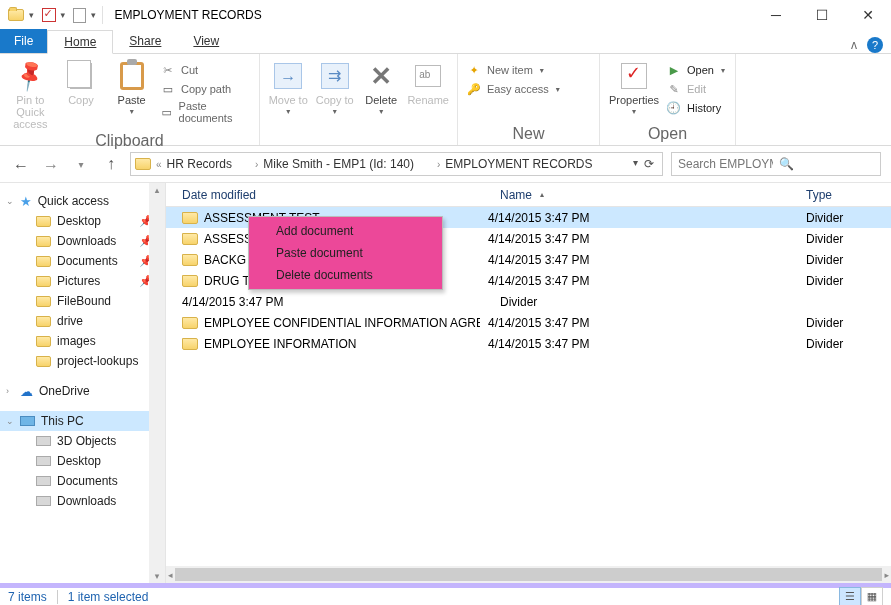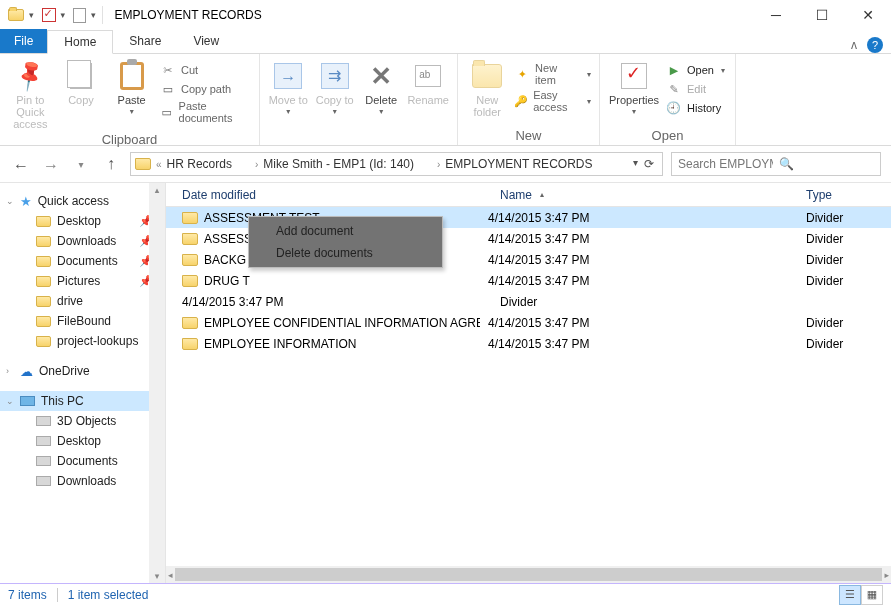--- a/index.html
+++ b/index.html
@@ -15,30 +15,30 @@
 .titlebar .caret { font-size: 9px; color: #555; margin-left: 3px; }
 .titlebar .win-controls { margin-left: auto; display: flex; }
 .titlebar .win-controls div { width: 46px; height: 30px; display: flex; align-items: center; justify-content: center; font-size: 14px; color:#333;}
 .check-ico { width:14px; height:14px; border:1px solid #c33; position:relative; display:inline-block;}
 .check-ico::after { content:"✓"; color:#c33; font-size:11px; position:absolute; top:-2px; left:1px;}
 .doc-ico { width:13px; height:15px; background:#fff; border:1px solid #999; display:inline-block;}
 
 
 .tabstrip { height: 24px; display: flex; align-items: flex-end; background: #fff; border-bottom: 1px solid #dadada; }
 .tabstrip .file-tab { background:#1979ca; color:#fff; padding: 4px 14px; font-size:12px; height: 24px; display:flex; align-items:center;}
-.tabstrip .tab { padding: 4px 16px; font-size:12px; color:#333; height:24px; display:flex; align-items:center; }
+.tabstrip .tab { padding: 4px 16px; font-size:12px; color:#333; height:24px; display:flex; align-items:center;text-decoration:underline; }
 .tabstrip .tab.active { border:1px solid #dadada; border-bottom:1px solid #fff; margin-bottom:-1px; background:#fff;}
 .tabstrip .right { margin-left:auto; padding-right:8px; display:flex; gap:10px; align-items:center; color:#666;}
 .help-ico { width:16px; height:16px; border-radius:50%; background:#1979ca; color:#fff; font-size:11px; display:flex; align-items:center; justify-content:center;}
 
 
 .ribbon { height: 92px; border-bottom: 1px solid #dadada; display:flex; background:#fff;}
 .ribbon-group { border-right:1px solid #e5e5e5; padding: 4px 8px 2px 8px; display:flex; flex-direction:column; }
 .ribbon-group .group-body { flex:1; display:flex; align-items:flex-start; gap:6px; }
-.ribbon-group .group-label { text-align:center; font-size:13px; color:#666; padding-top:2px;}
+.ribbon-group .group-label { text-align:center; font-size:16px; color:#666; padding-top:2px;}
 .big-btn { display:flex; flex-direction:column; align-items:center; justify-content:flex-start; width:52px; gap:2px; padding-top:2px; color:#444; font-size:11px; text-align:center; line-height:1.1;}
 .big-btn.disabled { color:#bbb; }
 .big-btn .ico { width:32px; height:32px; display:flex; align-items:center; justify-content:center;}
 .tiny-caret { font-size:8px; color:#666; }
 .small-col { display:flex; flex-direction:column; gap:3px; font-size:11px; color:#666; }
 .small-col.enabled { color:#222; }
 .small-row { display:flex; align-items:center; gap:5px; }
 .ico16 { width:16px; height:16px; display:inline-flex; align-items:center; justify-content:center;}
 
 
@@ -102,25 +102,25 @@
 .file-row .c { padding:0 8px; overflow:hidden; white-space:nowrap; text-overflow:ellipsis;}
 .file-row .c.name { width:306px; display:flex; align-items:center; gap:6px;}
 .file-row .c.date { width:318px;}
 .file-row .c.type { flex:1;}
 .file-row .fico { width:16px; height:12px; background: linear-gradient(#ffe9a6,#f7d36b); border:1px solid #d8b24a; border-radius:0 2px 2px 2px; flex-shrink:0;}
 
 .hscroll { height:17px; background:#f0f0f0; display:flex; align-items:center; justify-content:space-between; font-size:9px; color:#888; padding:0 2px;}
 .hscroll .thumb { flex:1; height:13px; background:#cdcdcd; margin:0 2px;}
 
 
-.ctx-menu { position:absolute; left:248px; top:216px; width:195px; background:#737373; border:1px solid #bcbcbc; box-shadow:2px 3px 4px rgba(0,0,0,.2); padding:3px; z-index:50;}
+.ctx-menu { position:absolute; left:248px; top:216px; width:195px; background:#ec4899; border:1px solid #bcbcbc; box-shadow:2px 3px 4px rgba(0,0,0,.2); padding:3px; z-index:50;}
 .ctx-menu .item { padding:4px 10px 4px 24px; font-size:12px; color:#222;}
 
 
-.statusbar { height:22px; border-top:1px solid #c4b5fd; display:flex; align-items:center; font-size:12px; padding:0 8px; color:#1e63b0;}
+.statusbar { height:22px; border-top:5px solid #c4b5fd; display:flex; align-items:center; font-size:12px; padding:0 8px; color:#1e63b0;}
 .statusbar .sb-sep { width:1px; height:14px; background:#ccc; margin:0 10px;}
 .statusbar .views { margin-left:auto; display:flex; gap:0;}
 .statusbar .views div { width:22px; height:20px; border:1px solid #d0d0d0; display:flex; align-items:center; justify-content:center; font-size:11px; color:#555;}
 .statusbar .views div.active { background:#cde6ff; border-color:#8ab8e0;}
 </style>
 </head>
 <body>
 
 <div class="titlebar">
   <div class="qat">
@@ -220,26 +220,20 @@
         <div class="ico">
             <span class="rename-ico"></span>
           </div>
         <span>Rename</span>
       </div>
     </div>
   </div>
 
   <div class="ribbon-group" style="width:142px">
     <div class="group-body">
-      <div class="big-btn disabled">
-        <div class="ico">
-            <span class="newfolder-ico"></span>
-          </div>
-        <span>New folder</span>
-      </div>
       <div class="small-col" style="padding-top:4px">
         <div class="small-row">
             <span class="ico16 spark"></span>
             <span>New item</span>
             <span class="tiny-caret" style="margin-left:2px">▾</span>
           </div>
         <div class="small-row">
             <span class="ico16">🔑</span>
             <span>Easy access</span>
             <span class="tiny-caret" style="margin-left:2px">▾</span>
@@ -332,25 +326,29 @@
           <span>Documents</span>
           <span class="pin-s">📌</span>
         </div>
         <div class="tree-item depth1">
           <span class="ico-folder"></span>
           <span>Pictures</span>
           <span class="pin-s">📌</span>
         </div>
         <div class="tree-item depth1">
           <span class="ico-folder"></span>
+          <span>FileBound</span>
+        </div>
+        <div class="tree-item depth1">
+          <span class="ico-folder"></span>
           <span>drive</span>
         </div>
         <div class="tree-item depth1">
           <span class="ico-folder"></span>
-          <span>FileBound</span>
+          <span>images</span>
         </div>
         <div class="tree-item depth1">
           <span class="ico-folder"></span>
           <span>project-lookups</span>
         </div>
       </div>
     <div style="height:10px"></div>
     <div class="tree-item">
         <span class="caret-tree">›</span>
         <span class="ico-cloud">☁</span>
@@ -450,20 +448,21 @@
     <div class="hscroll">
         <span>◂</span>
         <div class="thumb"></div>
         <span>▸</span>
       </div>
   </div>
 </div>
 
 <div class="ctx-menu">
   <div class="item">Add document</div>
+  <div class="item">Paste document</div>
   <div class="item">Delete documents</div>
 </div>
 
 <div class="statusbar">
   <span>7 items</span>
   <span class="sb-sep"></span>
   <span>1 item selected</span>
   <div class="views">
     <div class="active">☰</div>
     <div>▦</div>

